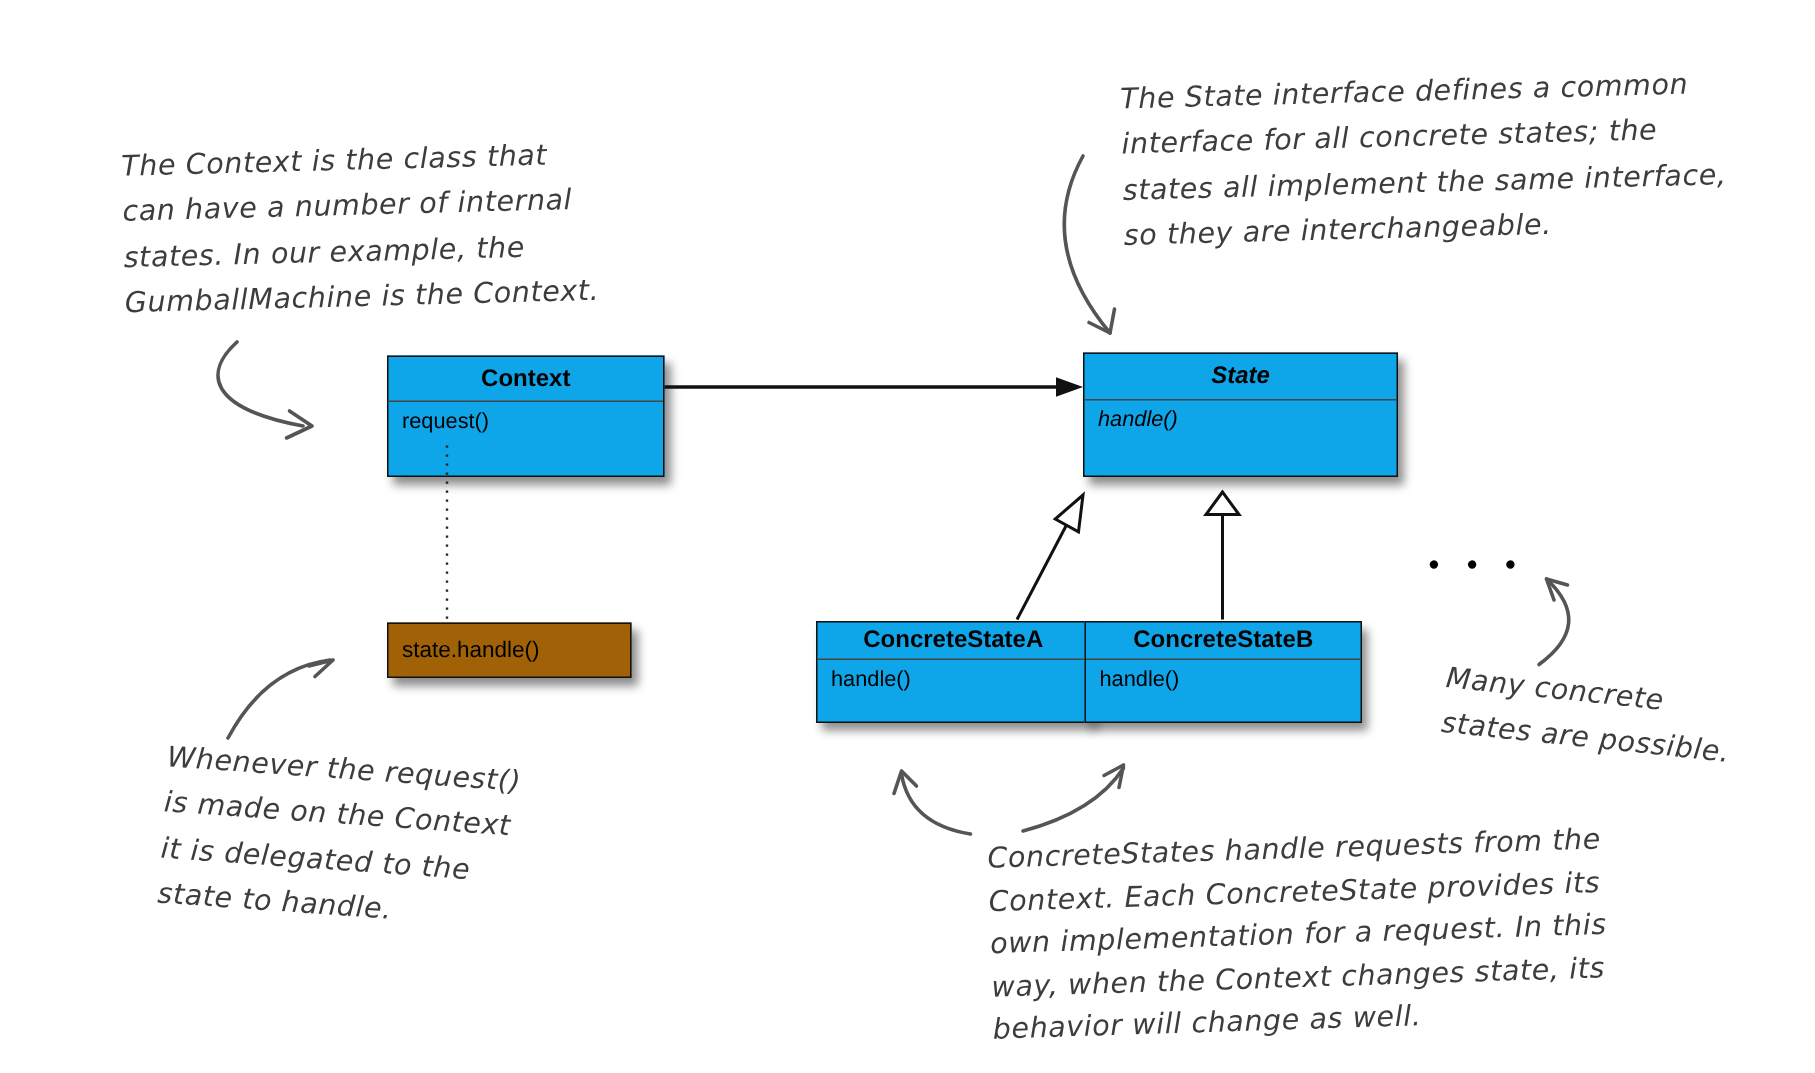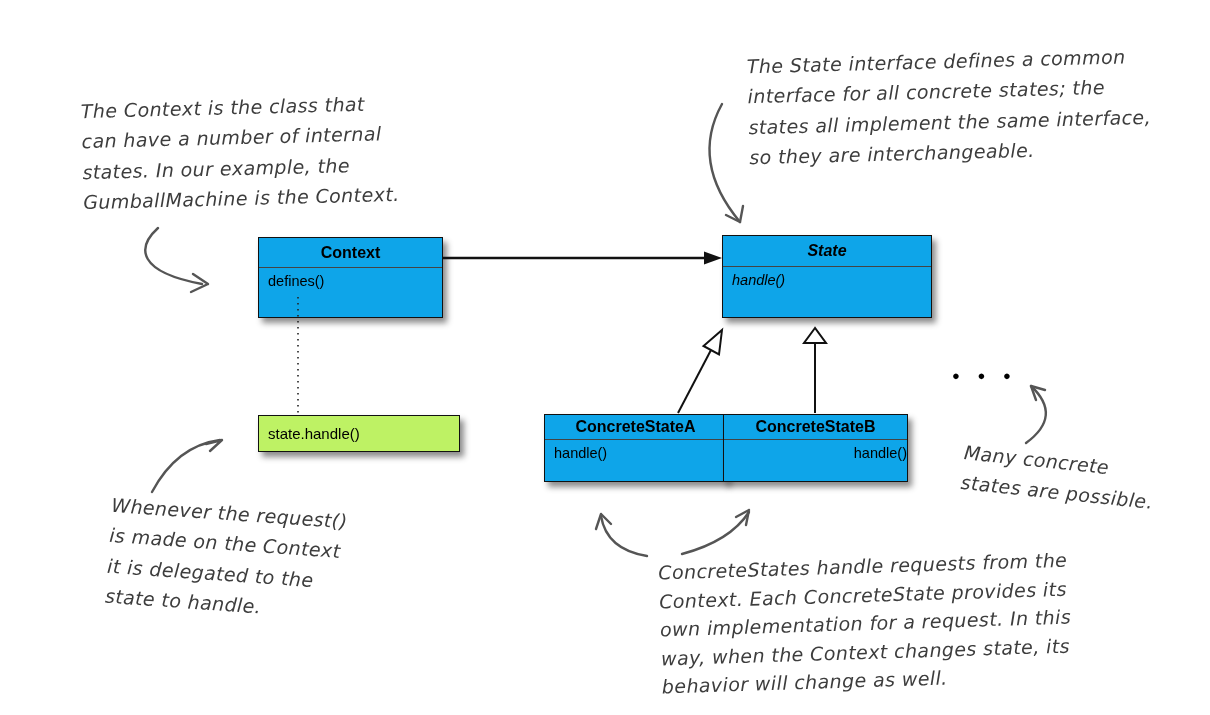--- a/index.html
+++ b/index.html
@@ -28,25 +28,25 @@
   .uml-method{
     font-size:14.5px;color:#000;
     padding:5px 0 0 9px;
   }
   .abstract-name,.abstract-method{font-style:italic;}
   #box-context{left:258px;top:237px;width:185px;height:81px;}
   #box-context .uml-title{height:30px;}
   #box-state{left:722px;top:235px;width:210px;height:83px;}
   #box-state .uml-title{height:31px;}
   #box-concrete-a{left:544px;top:414px;width:183px;height:68px;}
-  #box-concrete-b{left:723px;top:414px;width:185px;height:68px;text-align:right;}
+  #box-concrete-b{left:723px;top:414px;width:185px;height:68px;}
   #box-concrete-a .uml-title,#box-concrete-b .uml-title{height:25px;}
   #note-box{
-    position:absolute;left:258px;top:415px;width:202px;height:37px;
-    background:#bef264;border:1.6px solid #111;
+    position:absolute;left:258px;top:415px;width:163px;height:37px;
+    background:#a16207;border:1.6px solid #111;
     box-shadow:4px 5px 6px rgba(0,0,0,0.45);
     display:flex;align-items:center;
     padding-left:9px;font-size:15px;color:#000;
     z-index:2;box-sizing:border-box;
   }
   
   .hand-note{
     position:absolute;
     font-family:"DejaVu Sans",sans-serif;
     font-style:italic;
@@ -94,21 +94,21 @@
   <div class="hand-note" id="note-concrete">ConcreteStates handle requests from the
 Context. Each ConcreteState provides its
 own implementation for a request.  In this
 way, when the Context changes state, its
 behavior will change as well.</div>
   <div class="hand-note" id="note-many">Many concrete
 states are possible.</div>
 
   <div class="uml-box" id="box-context">
     <div class="uml-title">Context</div>
-    <div class="uml-method">defines()</div>
+    <div class="uml-method">request()</div>
   </div>
 
   <div class="uml-box" id="box-state">
     <div class="uml-title abstract-name">State</div>
     <div class="uml-method abstract-method">handle()</div>
   </div>
 
   <div class="uml-box" id="box-concrete-a">
     <div class="uml-title">ConcreteStateA</div>
     <div class="uml-method">handle()</div>

